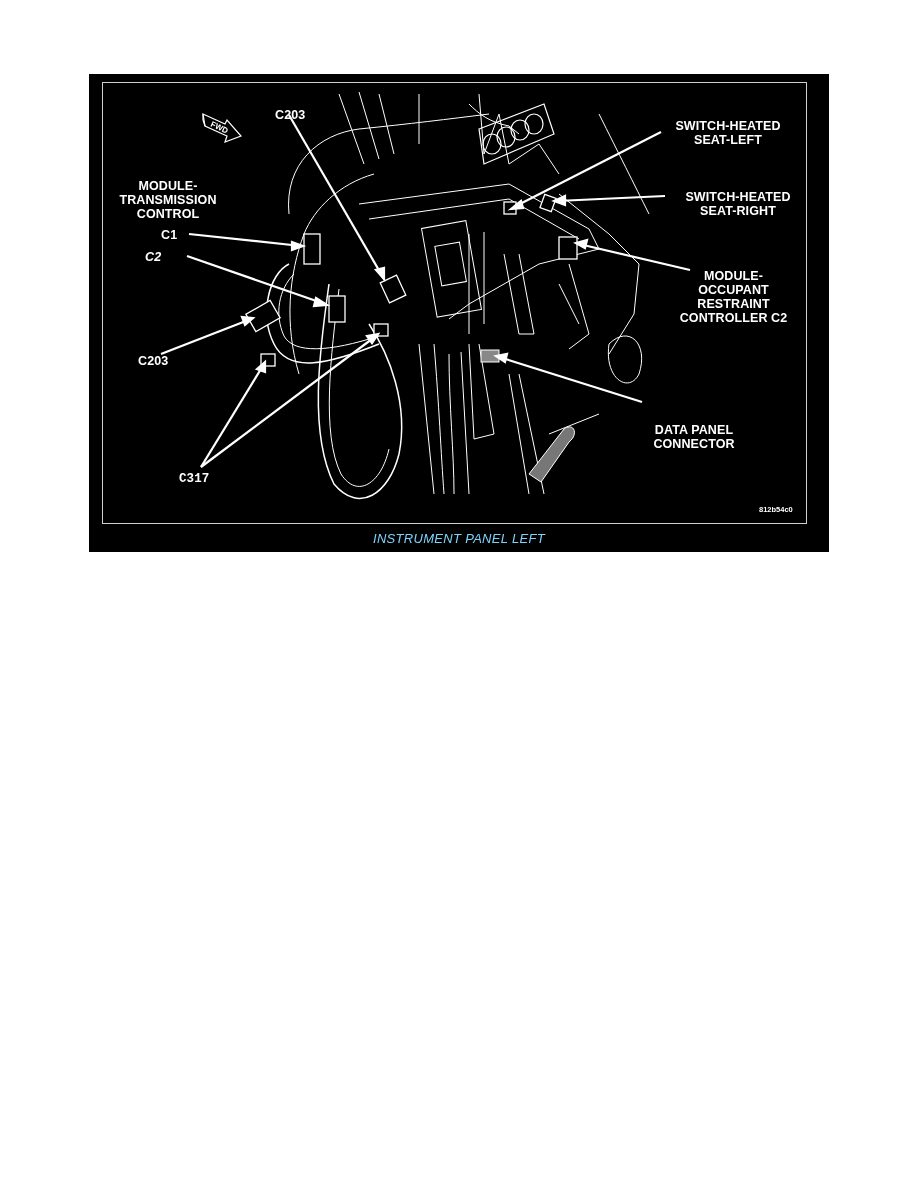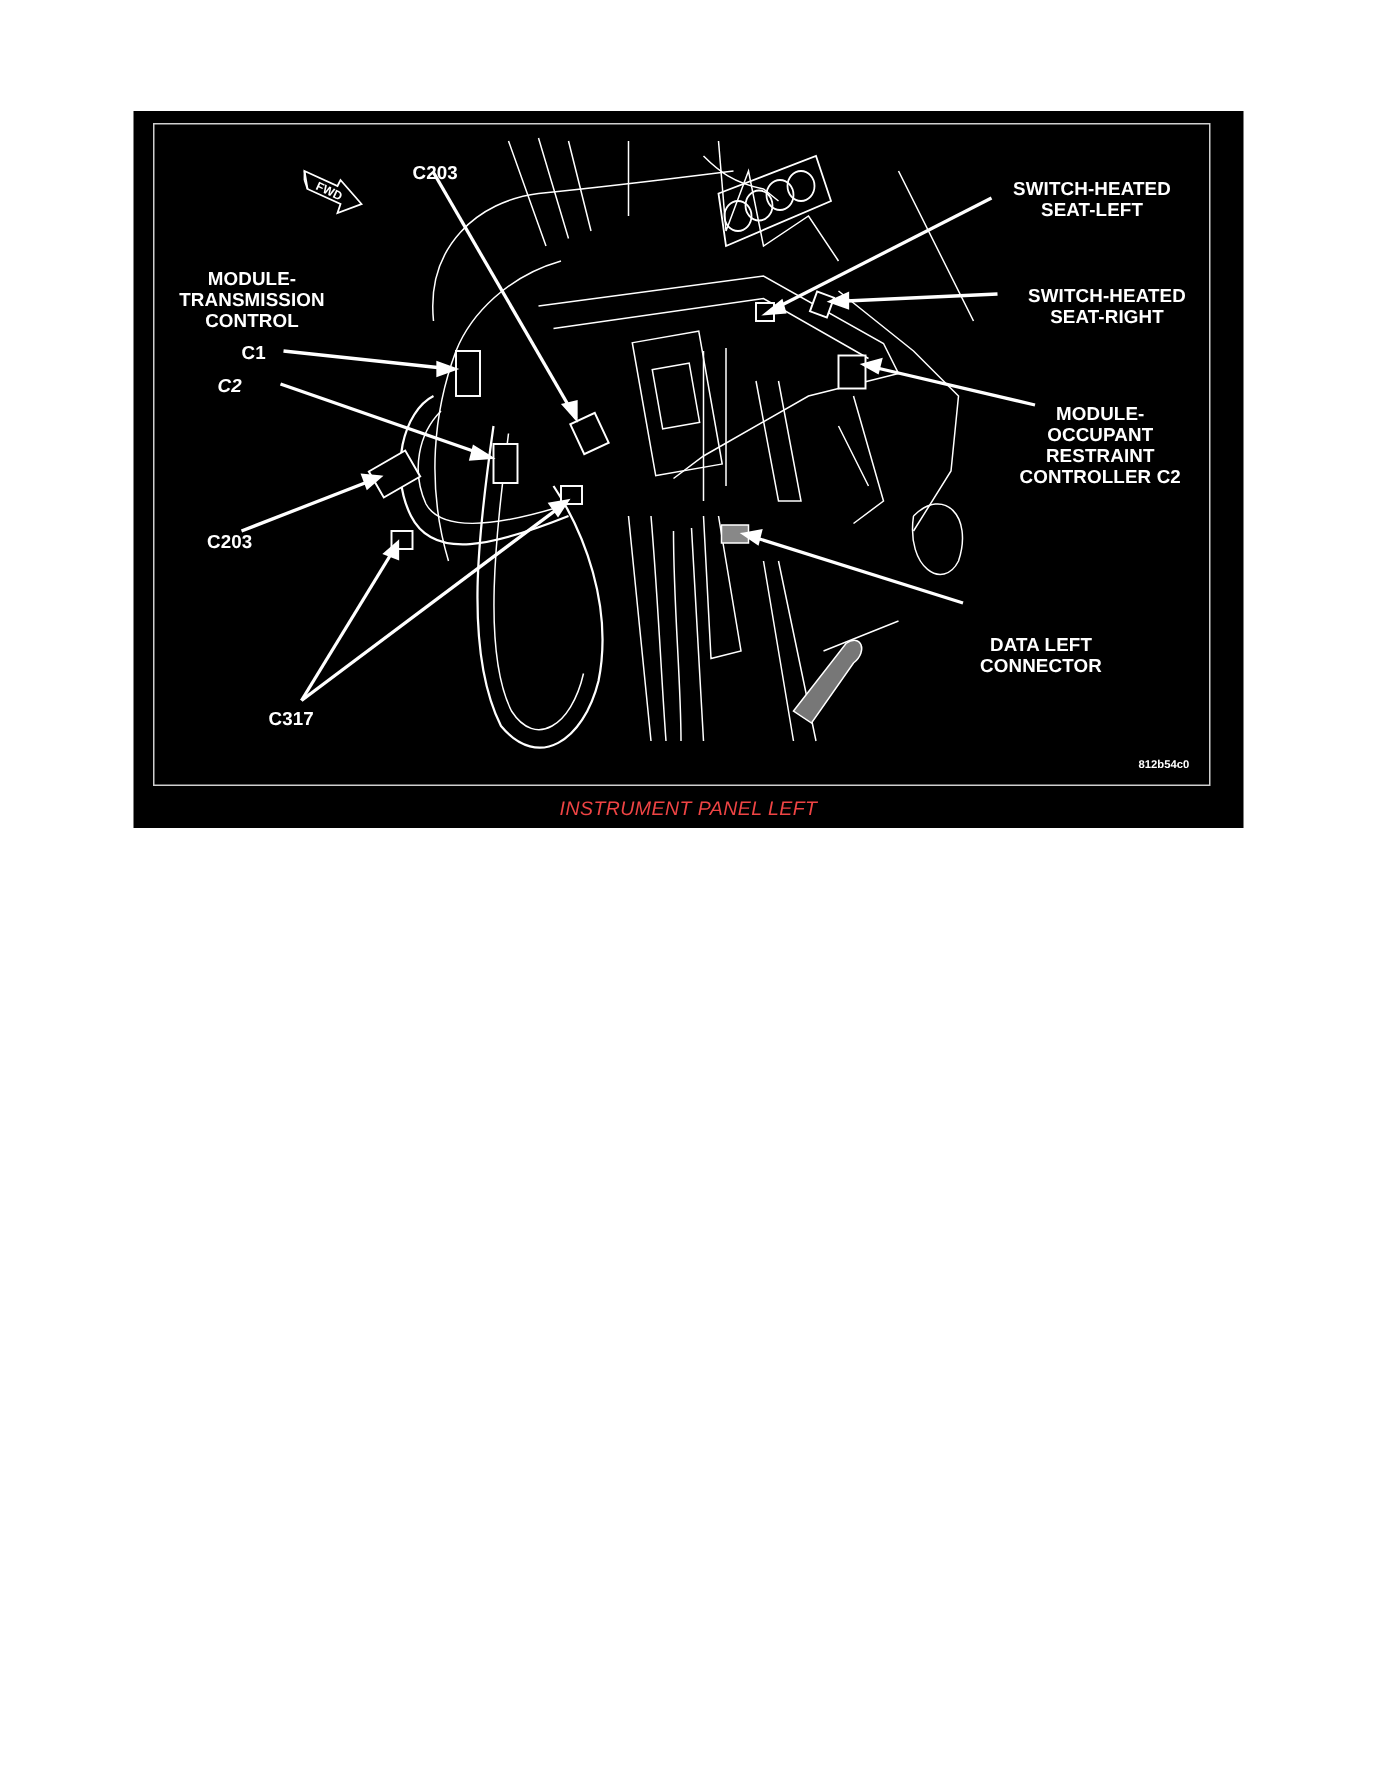--- a/index.html
+++ b/index.html
@@ -3,21 +3,21 @@
 <meta charset="utf-8">
 <style>
   html, body { margin: 0; padding: 0; background: #ffffff; }
   body { width: 918px; height: 1188px; position: relative; overflow: hidden; font-family: "Liberation Sans", sans-serif; }
   .figure { position: absolute; left: 89px; top: 74px; width: 740px; height: 478px; background: #000; }
   .frame { position: absolute; left: 13px; top: 8px; width: 705px; height: 442px; border: 1px solid #cfcfcf; box-sizing: border-box; }
   .art { position: absolute; left: 0; top: 0; width: 740px; height: 478px; }
   .label { position: absolute; color: #fff; font-weight: bold; font-size: 12.5px; line-height: 14px; text-align: center; white-space: pre-line; letter-spacing: 0.1px; }
   .label.left { text-align: center; }
   .code { position: absolute; color: #fff; font-size: 7.5px; font-weight: bold; }
-  .caption { position: absolute; left: 0; width: 740px; top: 457px; text-align: center; color: #ef4444; font-style: italic; font-size: 13px; letter-spacing: 0.3px; }
+  .caption { position: absolute; left: 0; width: 740px; top: 457px; text-align: center; color: #7dd3fc; font-style: italic; font-size: 13px; letter-spacing: 0.3px; }
 </style>
 </head>
 <body>
 
 <div class="figure">
   <div class="frame"></div>
 
   <svg class="art" viewBox="0 0 740 478" fill="none" stroke="#fff" stroke-width="1">
 
     <g stroke="#fff" stroke-width="1.2">
@@ -101,27 +101,27 @@
     </g>
   </svg>
 
   <div class="label" style="left:186px; top:34px;">C203</div>
   <div class="label" style="left:20px; top:105px; width:118px;">MODULE-
 TRANSMISSION
 CONTROL</div>
   <div class="label left" style="left:72px; top:154px;">C1</div>
   <div class="label left" style="left:56px; top:176px;font-style:italic;">C2</div>
   <div class="label left" style="left:49px; top:280px;">C203</div>
-  <div class="label left" style="left:90px; top:398px;">C317</div>
+  <div class="label left" style="left:90px; top:398px;font-family:Liberation Mono, monospace;">C317</div>
   <div class="label" style="left:574px; top:45px; width:130px;">SWITCH-HEATED
 SEAT-LEFT</div>
   <div class="label" style="left:584px; top:116px; width:130px;">SWITCH-HEATED
 SEAT-RIGHT</div>
   <div class="label" style="left:582px; top:195px; width:125px;">MODULE-
 OCCUPANT
 RESTRAINT
 CONTROLLER C2</div>
-  <div class="label" style="left:555px; top:349px; width:100px;">DATA LEFT
+  <div class="label" style="left:555px; top:349px; width:100px;">DATA PANEL
 CONNECTOR</div>
 
   <div class="code" style="left:670px; top:431px;">812b54c0</div>
   <div class="caption">INSTRUMENT PANEL LEFT</div>
 </div>
 
 </body></html>

